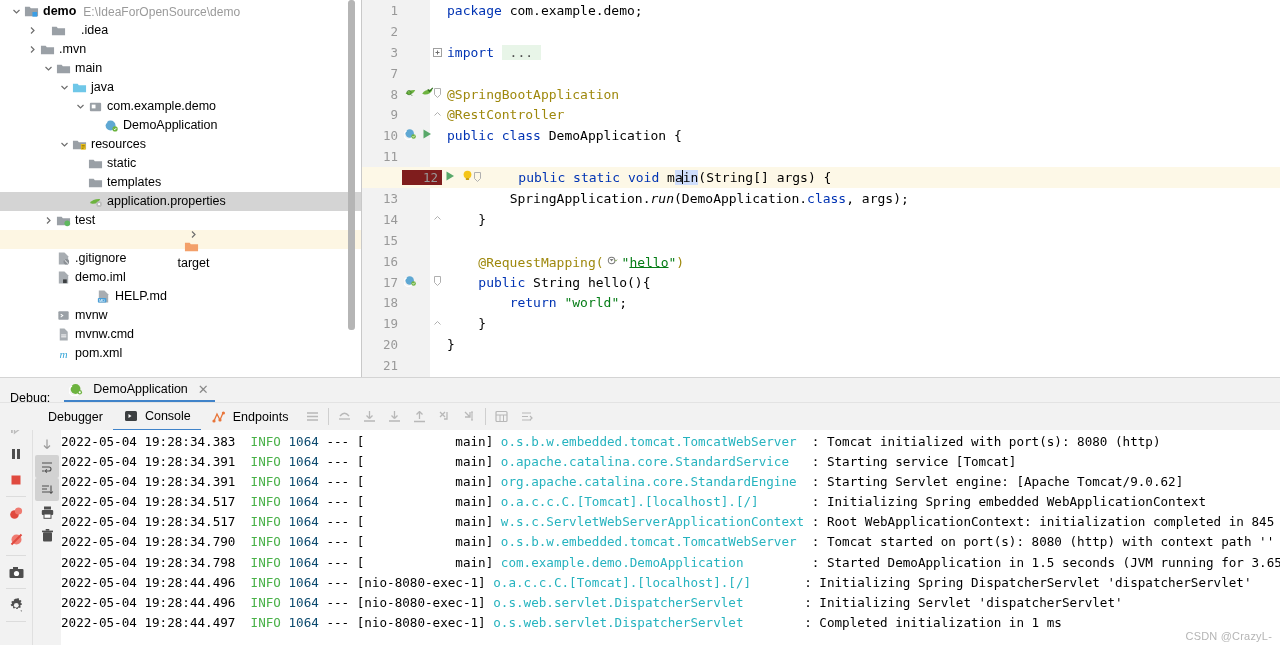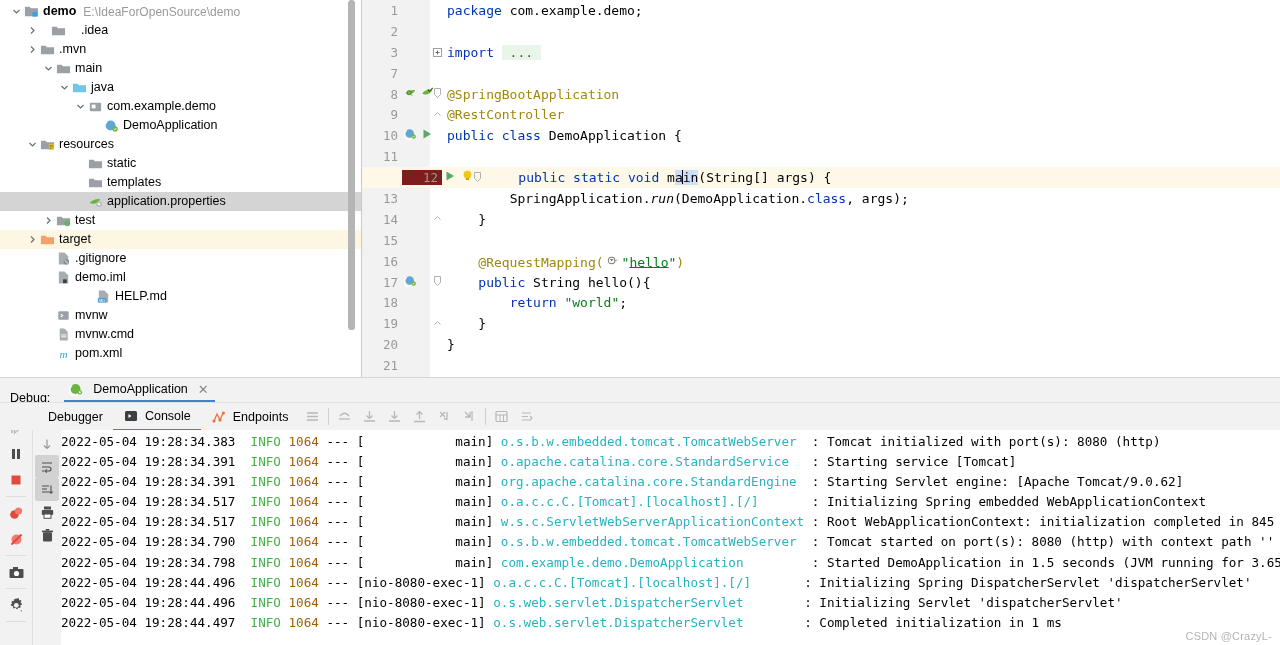--- a/index.html
+++ b/index.html
@@ -129,21 +129,21 @@
   
   .console{
     position:absolute; left:61px; top:52px; width:1219px; height:215px;
     background:#ffffff; overflow:hidden;
     font-family:"DejaVu Sans Mono","Liberation Mono",monospace;
     font-size:12.6px; padding-top:2px;
   }
   .logline{ height:20.1px; line-height:20.1px; white-space:pre; }
   .c-date{ color:#000000; }
   .c-level{ color:#49b148; }
-  .c-pid{ color:#a16207; }
+  .c-pid{ color:#0c4a6e; }
   .c-dash{ color:#000000; }
   .c-thread{ color:#000000; }
   .c-logger{ color:#27b3bf; }
   .c-msg{ color:#000000; }
 
   .watermark{
     position:absolute; right:8px; bottom:3px;
     color:#b5b5b5; font-size:11px; font-family:"Liberation Sans",sans-serif;
     letter-spacing:.2px;
   }
@@ -244,21 +244,21 @@
             <span class="ico">
               <svg width="15" height="15" viewBox="0 0 16 16">
                 <circle cx="7" cy="8" r="5.3" fill="#5fa8d3"></circle>
                 <path d="M3.3 4.4a5.8 5.8 0 1 0 7.6 7.8" fill="none" stroke="#ffffff" stroke-width="1.3"></path>
                 <circle cx="11.8" cy="11.6" r="2.8" fill="#6db33f"></circle>
                 <path d="M10.5 11.6l1 1 1.6-1.9" stroke="#ffffff" stroke-width="1" fill="none"></path>
               </svg>
             </span>
             <span class="label">DemoApplication</span>
           </div>
-          <div class="tree-row" style="padding-left: 26px;">
+          <div class="tree-row" style="padding-left: 58px;">
             <span class="twisty">
               <svg width="9" height="9" viewBox="0 0 9 9">
                 <path d="M1.5 3 L4.5 6 L7.5 3" stroke="#6e6e6e" stroke-width="1.2" fill="none"></path>
               </svg>
             </span>
             <span class="ico">
               <svg width="15" height="15" viewBox="0 0 16 16">
                 <path d="M1 4h5l1.3 1.6H15V13H1z" fill="#9aa0a6"></path>
                 <rect x="9.5" y="7.5" width="5" height="6" fill="#f0c419"></rect>
                 <path d="M10.3 9h3.3M10.3 10.6h3.3M10.3 12.2h2" stroke="#8a6d0a" stroke-width=".8"></path>
@@ -302,21 +302,21 @@
               </svg>
             </span>
             <span class="ico">
               <svg width="15" height="15" viewBox="0 0 16 16">
                 <path d="M1 4h5l1.3 1.6H15V13H1z" fill="#9aa0a6"></path>
                 <circle cx="12" cy="11" r="3" fill="#5fb85f"></circle>
               </svg>
             </span>
             <span class="label">test</span>
           </div>
-          <div class="tree-row sel-yellow" style="padding-left: 26px;">
+          <div class="tree-row sel-yellow" style="padding-left: 26px; flex-direction: column;">
             <span class="twisty">
               <svg width="9" height="9" viewBox="0 0 9 9">
                 <path d="M3 1.5 L6 4.5 L3 7.5" stroke="#6e6e6e" stroke-width="1.2" fill="none"></path>
               </svg>
             </span>
             <span class="ico">
               <svg width="15" height="15" viewBox="0 0 16 16">
                 <path d="M1 4h5l1.3 1.6H15V13H1z" fill="#f3a06a"></path>
               </svg>
             </span>

